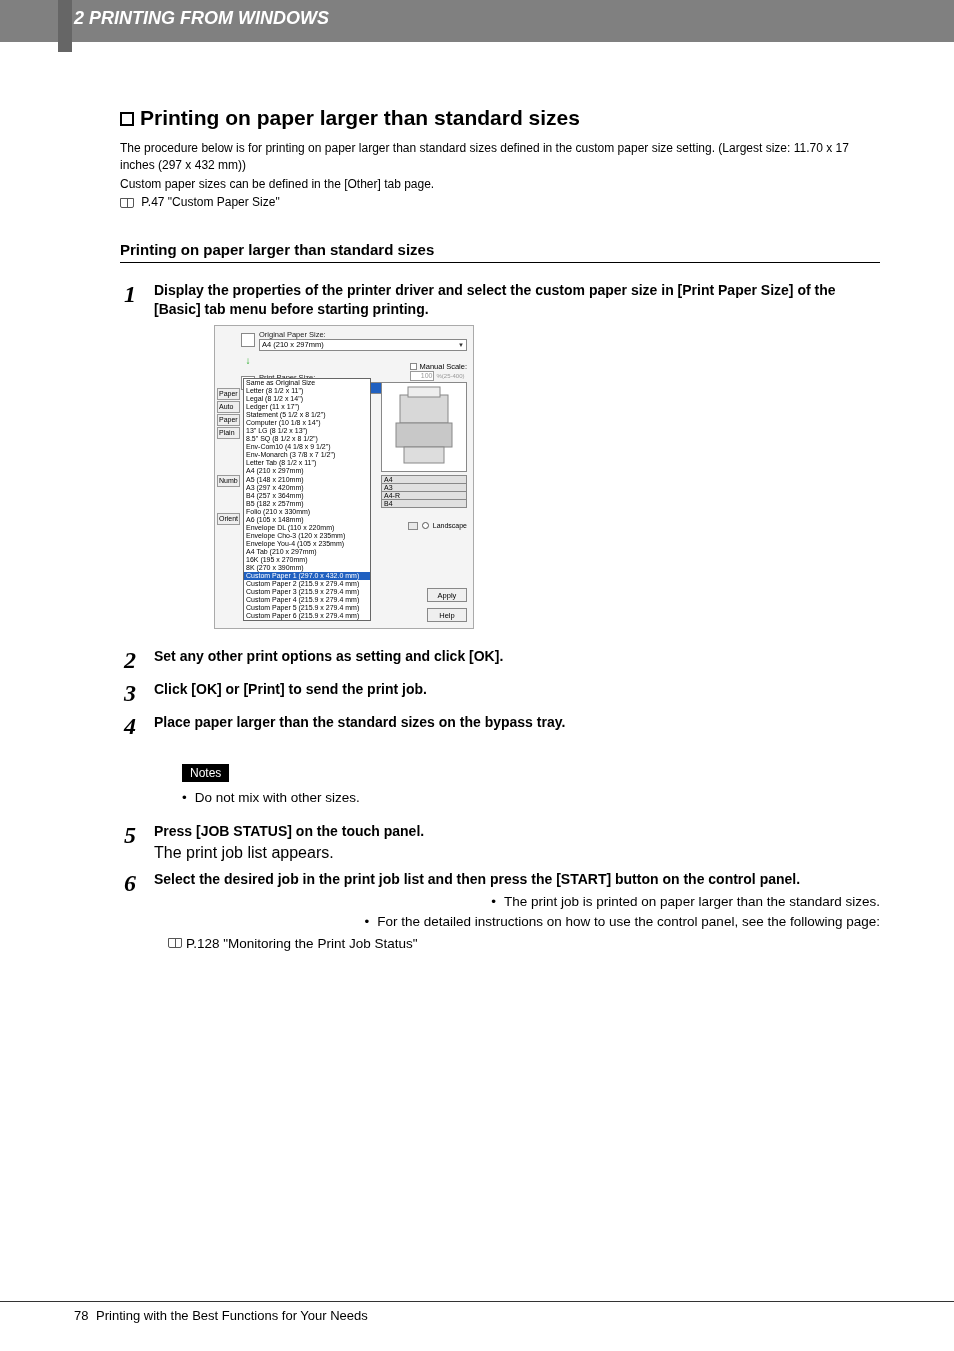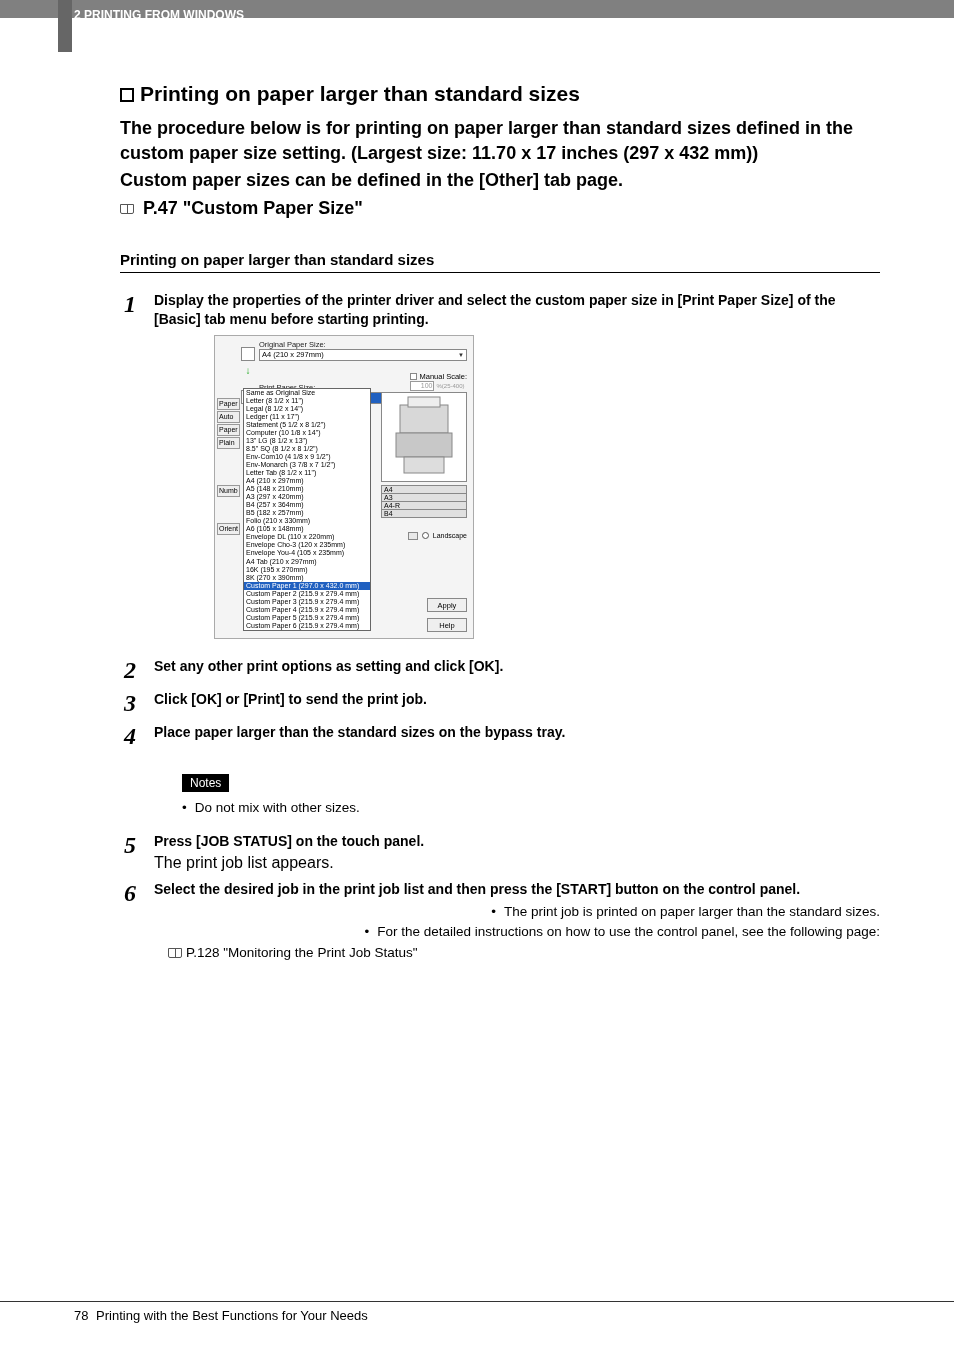--- a/index.html
+++ b/index.html
@@ -7,24 +7,25 @@
     font-family: Arial, Helvetica, sans-serif;
     background: #fff;
     width: 954px;
     height: 1351px;
     position: relative;
     color: #000;
   }
   .header-bar {
     background: #808080;
     color: #fff;
-    font-size: 12px;
+    font-size: 18px;
     font-weight: bold;
     padding: 8px 0 8px 74px;
-    height: 18px;
+    height: 42px;
+    font-style: italic;
   }
   .ribbon {
     position: absolute;
     left: 58px;
     top: 0;
     width: 14px;
     height: 52px;
     background: #666;
   }
   .content {
@@ -40,24 +41,23 @@
   .square-bullet {
     display: inline-block;
     width: 14px;
     height: 14px;
     border: 2px solid #000;
     margin-right: 6px;
     position: relative;
     top: 1px;
   }
   .intro p {
-    font-size: 18px;
+    font-size: 12px;
     line-height: 1.4;
     margin-bottom: 2px;
-    font-weight: bold;
   }
   .book-icon {
     display: inline-block;
     width: 14px;
     height: 10px;
     border: 1px solid #555;
     border-radius: 0 0 2px 2px;
     position: relative;
     vertical-align: middle;
     margin-right: 4px;
@@ -134,21 +134,21 @@
     margin-left: 60px;
     margin-top: 6px;
     margin-bottom: 10px;
     font-size: 8px;
     font-family: Tahoma, Arial, sans-serif;
     background: #f4f4f4;
     border: 1px solid #aaa;
     position: relative;
     padding: 4px 6px 6px 6px;
   }
-  .dlg-row { display: flex; align-items: flex-end; margin-bottom: 4px; gap: 4px; padding-left: 20px; }
+  .dlg-row { display: flex; align-items: center; margin-bottom: 4px; gap: 4px; padding-left: 20px; }
   .dlg-icon {
     width: 14px; height: 14px; flex-shrink: 0; border: 1px solid #888; background:#fff;
     position: relative;
   }
   .dlg-icon.arrow { border:none; background:none; text-align:center; color:#2a2; font-size:10px; }
   .dlg-field-col { flex:1; }
   .dlg-label { font-size: 7.5px; color:#222; }
   .dlg-select {
     border: 1px solid #888; background:#fff; height:12px; font-size:7.5px;
     padding: 0 2px; display:flex; align-items:center; justify-content:space-between;

